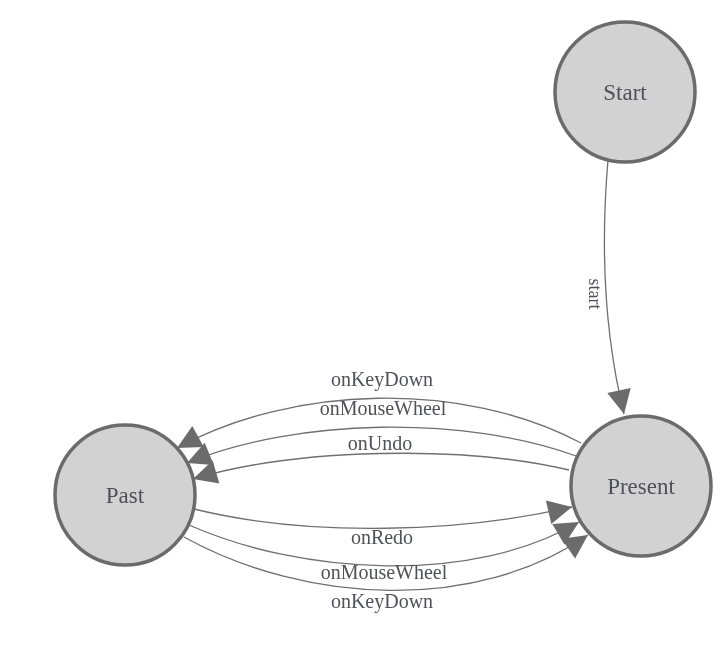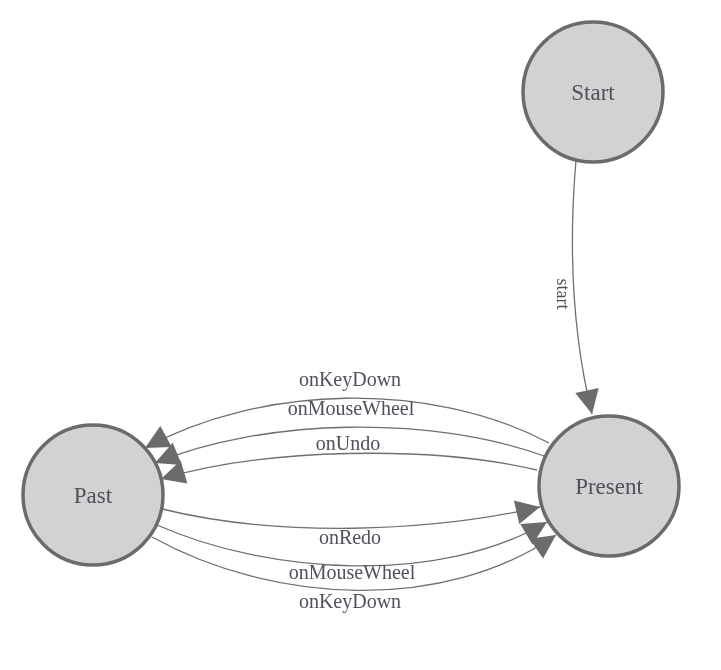--- a/index.html
+++ b/index.html
@@ -4,21 +4,21 @@
 <style>
   html, body {
     margin: 0;
     padding: 0;
     background: #ffffff;
     width: 721px;
     height: 670px;
     overflow: hidden;
     font-family: "Liberation Serif", "DejaVu Serif", serif;
   }
-  .canvas-wrap { width: 652px; height: 670px; }
+  .canvas-wrap { width: 652px; height: 670px; margin-left: 32px; }
   svg { display: block; }
   .edge-path {
     fill: none;
     stroke: #6f6f6f;
     stroke-width: 1.3;
   }
   .node-circle {
     fill: #d2d2d2;
     stroke: #6b6b6b;
     stroke-width: 3.5;

